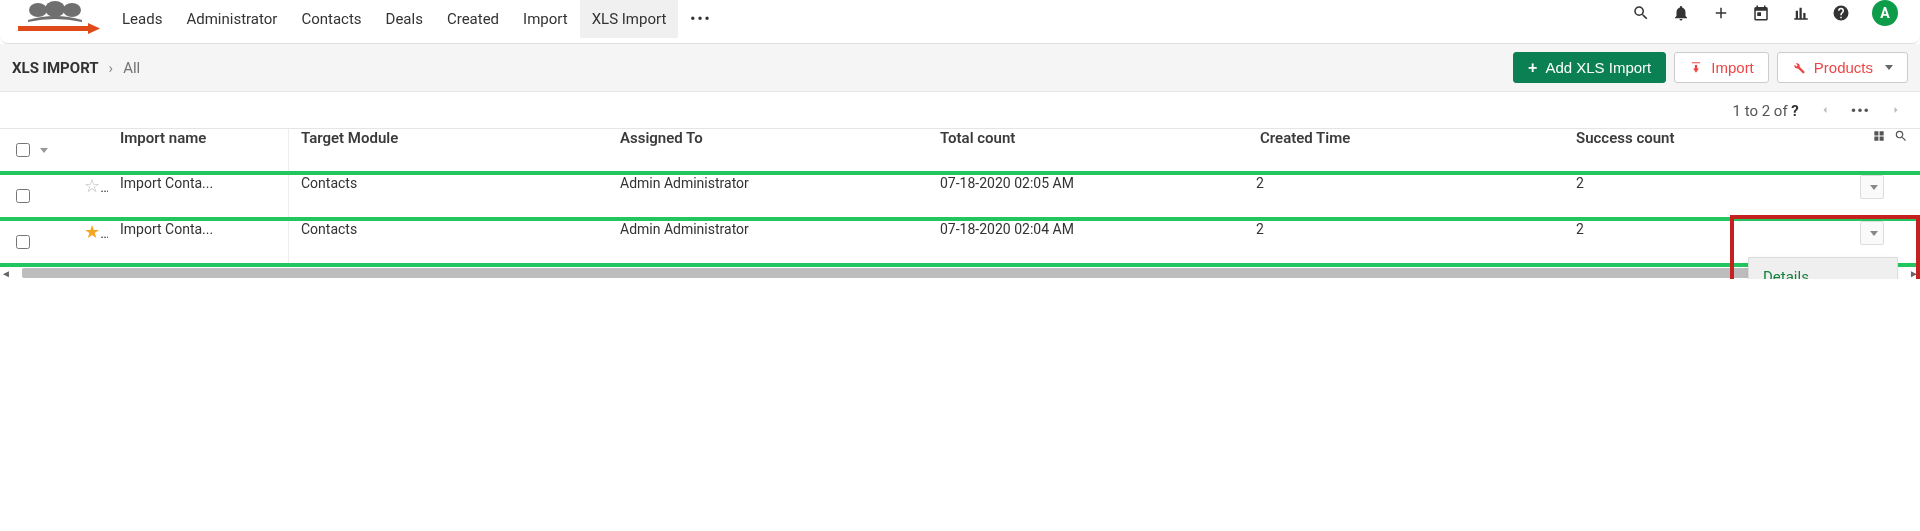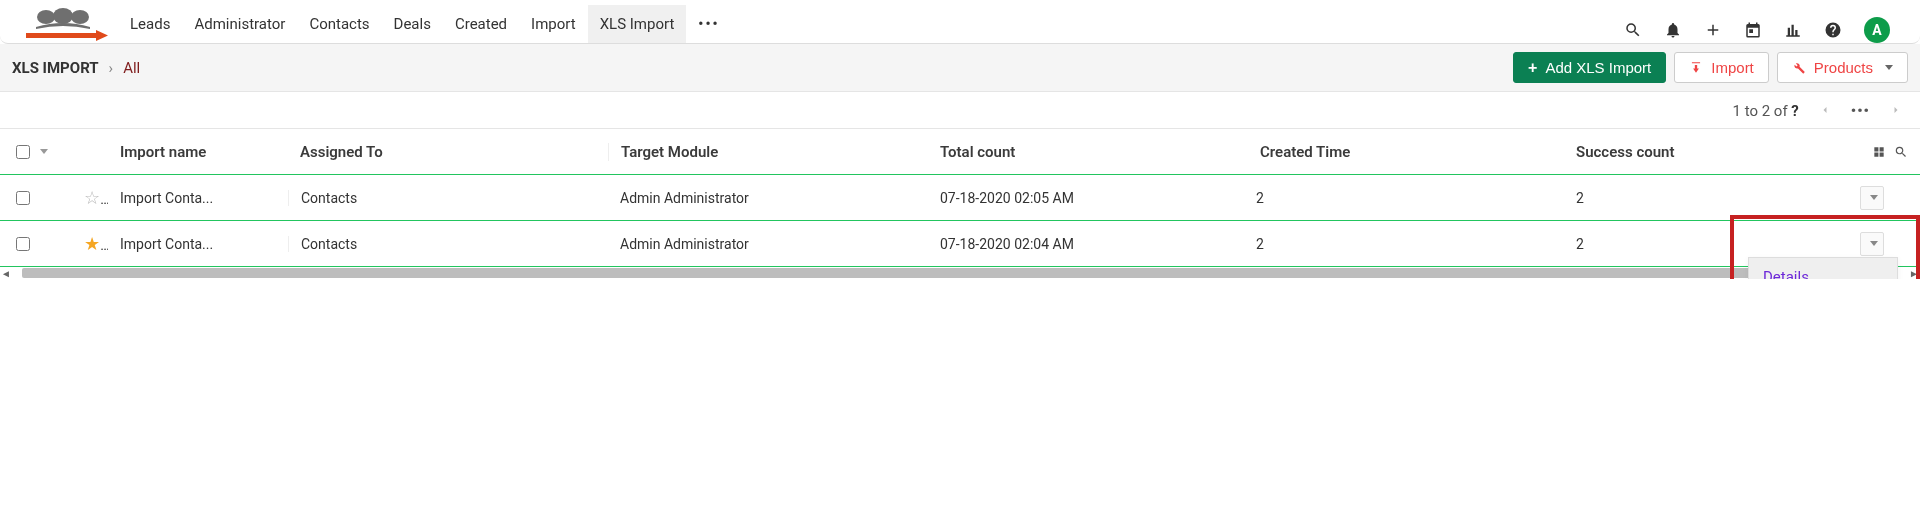--- a/index.html
+++ b/index.html
@@ -1,50 +1,50 @@
 <!DOCTYPE html>
 <html><head>
 <meta charset="utf-8">
 <style>
 * { margin: 0; padding: 0; box-sizing: border-box; }
 body { font-family: -apple-system, BlinkMacSystemFont, "Segoe UI", Roboto, Arial, sans-serif; font-size: 14px; color: #333; background: #fff; width: 1920px; }
 
 
-.topnav { display: flex; align-items: flex-end; height: 44px; border-bottom: 1px solid #ddd; padding: 0 18px; border-radius: 8px; }
+.topnav { display: flex; align-items: flex-start; height: 44px; border-bottom: 1px solid #ddd; padding: 0 10px; border-radius: 8px; }
 .logo { width: 90px; height: 36px; position: relative; margin-right: 10px; }
 .nav-items { display: flex; align-items: center; gap: 0; }
 .nav-item { padding: 10px 12px; color: #333; font-size: 15px; cursor: pointer; }
 .nav-item.active { background: #f0f0f0; }
 .nav-more { padding: 10px 12px; font-weight: bold; letter-spacing: 2px; cursor: pointer; }
 .nav-right { margin-left: auto; display: flex; align-items: center; gap: 22px; padding-right: 12px; }
 .nav-icon { width: 18px; height: 18px; cursor: pointer; fill: #333; }
 .avatar { width: 26px; height: 26px; border-radius: 50%; background: #0d9c4a; color: #fff; display: flex; align-items: center; justify-content: center; font-weight: bold; font-size: 14px; cursor: pointer; }
 
 
 .toolbar { display: flex; align-items: center; height: 48px; padding: 0 12px; background: #f5f5f5; border-bottom: 1px solid #e5e5e5; }
 .breadcrumb { display: flex; align-items: center; gap: 10px; font-size: 15px; }
 .breadcrumb-root { font-weight: 700; color: #333; }
 .breadcrumb-sep { color: #888; }
-.breadcrumb-leaf { color: #7f1d1d; }
+.breadcrumb-leaf { color: #737373; }
 .toolbar-right { margin-left: auto; display: flex; gap: 8px; }
 .btn { display: inline-flex; align-items: center; gap: 8px; border: 1px solid #ccc; background: #fff; padding: 6px 14px; border-radius: 3px; cursor: pointer; font-size: 15px; color: #ef4444; }
 .btn-primary { background: #0b8053; border-color: #0b8053; color: #fff; }
 .btn svg { width: 14px; height: 14px; fill: currentColor; }
 .caret-down { width: 0; height: 0; border-left: 4px solid transparent; border-right: 4px solid transparent; border-top: 5px solid #666; display: inline-block; margin-left: 4px; }
 .btn-primary .plus { font-weight: bold; font-size: 16px; line-height: 1; }
 
 
 .pagination { display: flex; align-items: center; justify-content: flex-end; gap: 20px; padding: 10px 18px 8px; color: #555; font-size: 15px; }
 .pagination .q { font-weight: bold; color: #333; }
 .page-btn { color: #999; cursor: pointer; }
 .page-more { font-weight: bold; letter-spacing: 1px; color: #555; cursor: pointer; }
 
 
 .table-wrap { border-top: 1px solid #e5e5e5; position: relative; }
-.trow { display: flex; align-items: center; border-bottom: 1px solid #22c55e; height: 46px; }
+.trow { display: flex; border-bottom: 4px solid #22c55e; height: 46px; }
 .thdr { font-weight: 600; color: #3b3b3b; font-size: 15px; }
 .cell { padding: 0 12px; overflow: hidden; white-space: nowrap; text-overflow: ellipsis; }
 .c-check { width: 72px; display: flex; align-items: center; gap: 6px; padding-left: 16px; }
 .c-star { width: 36px; text-align: center; }
 .c-name { width: 180px; }
 .c-module { width: 320px; border-left: 1px solid #eee; }
 .c-assigned { width: 320px; }
 .c-created { width: 316px; }
 .c-total { width: 320px; }
 .c-success { width: 280px; }
@@ -57,21 +57,21 @@
 .row-caret { width: 24px; height: 24px; border: 1px solid #ddd; border-radius: 2px; display: inline-flex; align-items: center; justify-content: center; cursor: pointer; background: #fafafa; }
 .row-caret .caret-down { border-top-color: #888; }
 
 
 .hscroll { height: 12px; background: #fff; display: flex; align-items: center; }
 .hscroll-track { flex: 1; height: 10px; background: #bdbdbd; margin: 0 10px; border-radius: 2px; }
 .hscroll-arrow { width: 12px; text-align: center; color: #666; font-size: 10px; }
 
 
 .context-menu { position: absolute; border: 1px solid #ddd; background: #fff; width: 150px; box-shadow: 0 2px 6px rgba(0,0,0,0.06); }
-.context-menu-item { padding: 10px 14px; font-size: 15px; color: #6d28d9; cursor: pointer; }
+.context-menu-item { padding: 10px 14px; font-size: 15px; color: #15803d; cursor: pointer; }
 .context-menu-item:first-child { background: #efefef; }
 .highlight-box { position: absolute; border: 4px solid #c62121; pointer-events: none; }
 
 .small-icon { width: 14px; height: 14px; fill: #555; }
 </style>
 </head>
 <body>
 
 <div class="topnav">
   <div class="logo">
@@ -163,22 +163,22 @@
 
 <div class="table-wrap">
 
   <div class="trow thdr">
     <div class="cell c-check">
       <input type="checkbox" style="">
       <span class="caret-down hdr-caret"></span>
     </div>
     <div class="cell c-star"></div>
     <div class="cell c-name">Import name</div>
+    <div class="cell c-module">Target Module</div>
     <div class="cell c-assigned">Assigned To</div>
-    <div class="cell c-module">Target Module</div>
     <div class="cell c-total">Total count</div>
     <div class="cell c-created">Created Time</div>
     <div class="cell c-success">Success count</div>
     <div class="cell c-right-icons">
       <svg class="small-icon" viewBox="0 0 24 24">
           <path d="M4 4h7v7H4zm9 0h7v7h-7zM4 13h7v7H4zm9 0h7v7h-7z"></path>
         </svg>
       <svg class="small-icon" viewBox="0 0 24 24">
           <path d="M15.5 14h-.79l-.28-.27A6.471 6.471 0 0016 9.5 6.5 6.5 0 109.5 16c1.61 0 3.09-.59 4.23-1.57l.27.28v.79l5 4.99L20.49 19l-4.99-5zm-6 0C7.01 14 5 11.99 5 9.5S7.01 5 9.5 5 14 7.01 14 9.5 11.99 14 9.5 14z"></path>
         </svg>

